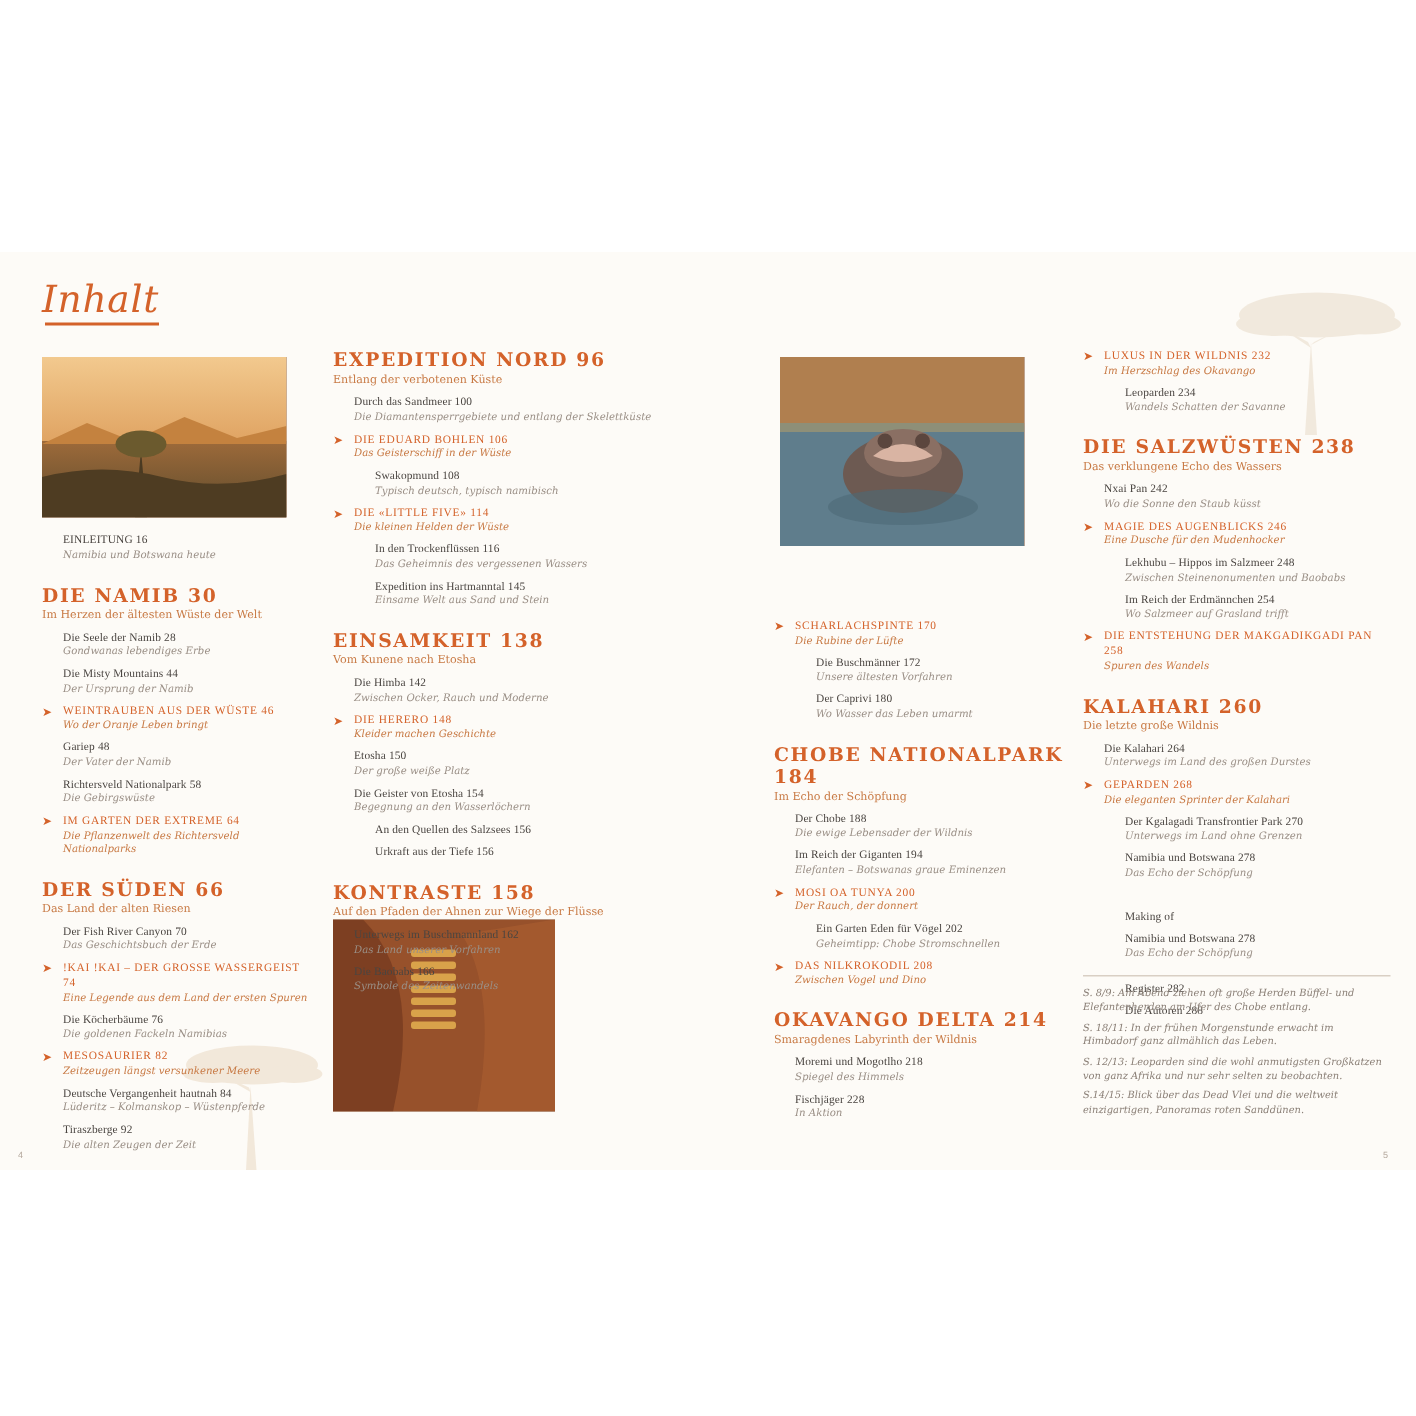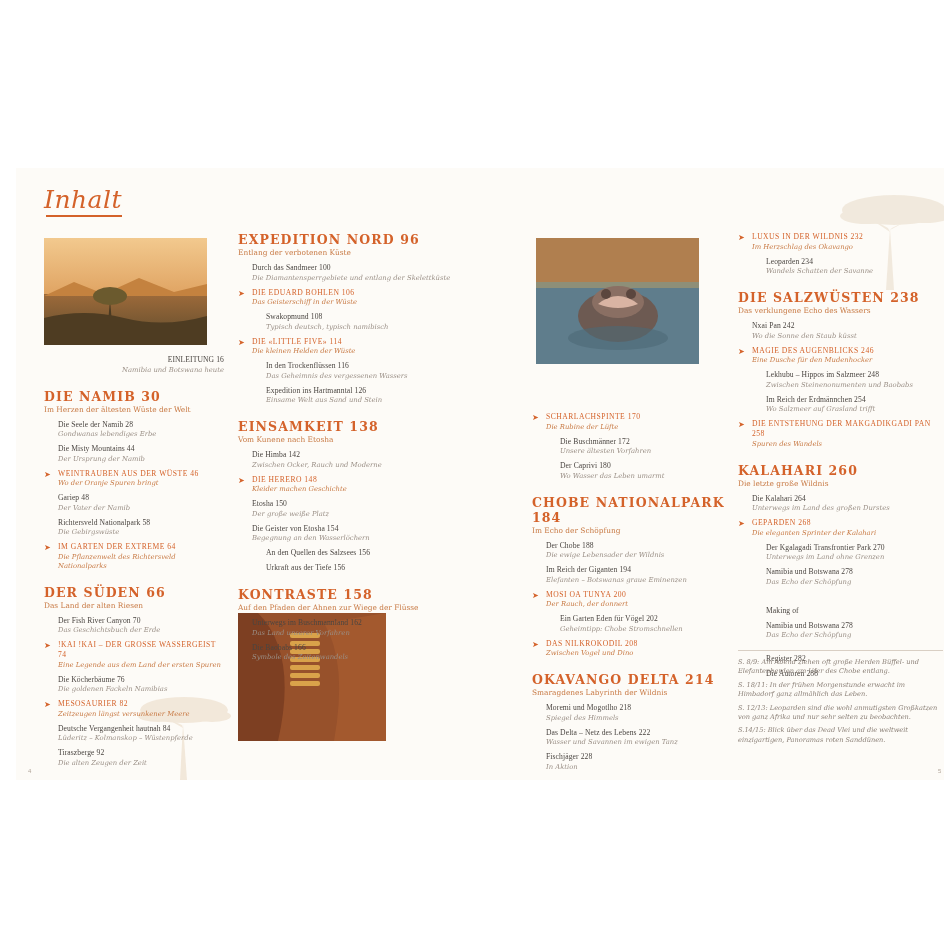--- a/index.html
+++ b/index.html
@@ -4,21 +4,21 @@
 <style>
   html,body{margin:0;padding:0;}
   body{
     width:944px;height:944px;
     background:#ffffff;
     font-family:"Liberation Sans", sans-serif;
     color:#3d3a37;
     overflow:hidden;
   }
   .page{
-    position:absolute;left:16px;top:0;width:920px;height:944px;
+    position:absolute;left:0;top:0;width:920px;height:944px;
     background:#ffffff;
     border-radius:10px;
   }
   .spread{
     position:absolute;left:0;top:168px;width:944px;height:612px;
     background:#fdfbf7;
   }
   
   .acacia{position:absolute;opacity:.55;}
   .acacia svg{display:block;}
@@ -67,21 +67,21 @@
   .e-title{
     font-size:7.6px;color:#4a4541;letter-spacing:.1px;line-height:10px;font-family:Liberation Serif, serif;
   }
   .e-title.hl{color:#d4622a;letter-spacing:.5px;}
   .e-sub{
     font-family:"DejaVu Serif", serif;
     font-style:italic;font-size:6.8px;color:#9a8f86;line-height:9px;margin-top:.5px;
   }
   .e-sub.hl{color:#c87a45;}
   .sub-entry{padding-left:28px;}
-  .plain{padding-left:14px;text-align:right;}
+  .plain{padding-left:14px;}
   .gap{height:9px;}
   .gap-lg{height:14px;}
 
   .pagenum{
     position:absolute;font-size:6px;color:#b3a79c;
   }
   .pg-left{left:12px;top:768px;}
   .pg-right{left:922px;top:768px;}
 
   .notes{
@@ -182,21 +182,21 @@
       <div class="e-title">Die Seele der Namib  28</div>
       <div class="e-sub">Gondwanas lebendiges Erbe</div>
     </div>
     <div class="entry">
       <div class="e-title">Die Misty Mountains  44</div>
       <div class="e-sub">Der Ursprung der Namib</div>
     </div>
     <div class="entry arrowed">
       <span class="arrow">➤</span>
       <div class="e-title hl">WEINTRAUBEN AUS DER WÜSTE  46</div>
-      <div class="e-sub hl">Wo der Oranje Spuren bringt</div>
+      <div class="e-sub hl">Wo der Oranje Leben bringt</div>
     </div>
     <div class="entry">
       <div class="e-title">Gariep  48</div>
       <div class="e-sub">Der Vater der Namib</div>
     </div>
     <div class="entry">
       <div class="e-title">Richtersveld Nationalpark  58</div>
       <div class="e-sub">Die Gebirgswüste</div>
     </div>
     <div class="entry arrowed">
@@ -254,21 +254,21 @@
     <div class="entry arrowed">
       <span class="arrow">➤</span>
       <div class="e-title hl">DIE «LITTLE FIVE»  114</div>
       <div class="e-sub hl">Die kleinen Helden der Wüste</div>
     </div>
     <div class="entry sub-entry">
       <div class="e-title">In den Trockenflüssen  116</div>
       <div class="e-sub">Das Geheimnis des vergessenen Wassers</div>
     </div>
     <div class="entry sub-entry">
-      <div class="e-title">Expedition ins Hartmanntal  126</div>
+      <div class="e-title">Expedition ins Hartmanntal  145</div>
       <div class="e-sub">Einsame Welt aus Sand und Stein</div>
     </div>
     <div class="gap"></div>
     <div class="sec-head">EINSAMKEIT  138</div>
     <div class="sec-sub">Vom Kunene nach Etosha</div>
     <div class="entry">
       <div class="e-title">Die Himba  142</div>
       <div class="e-sub">Zwischen Ocker, Rauch und Moderne</div>
     </div>
     <div class="entry arrowed">
@@ -341,24 +341,20 @@
       <span class="arrow">➤</span>
       <div class="e-title hl">DAS NILKROKODIL  208</div>
       <div class="e-sub hl">Zwischen Vogel und Dino</div>
     </div>
     <div class="gap"></div>
     <div class="sec-head">OKAVANGO DELTA  214</div>
     <div class="sec-sub">Smaragdenes Labyrinth der Wildnis</div>
     <div class="entry">
       <div class="e-title">Moremi und Mogotlho  218</div>
       <div class="e-sub">Spiegel des Himmels</div>
-    </div>
-    <div class="entry">
-      <div class="e-title">Das Delta – Netz des Lebens  222</div>
-      <div class="e-sub">Wasser und Savannen im ewigen Tanz</div>
     </div>
     <div class="entry">
       <div class="e-title">Fischjäger  228</div>
       <div class="e-sub">In Aktion</div>
     </div>
   </div>
 
   <div class="col col4" style="top:232px;">
     <div class="entry arrowed">
       <span class="arrow">➤</span>

